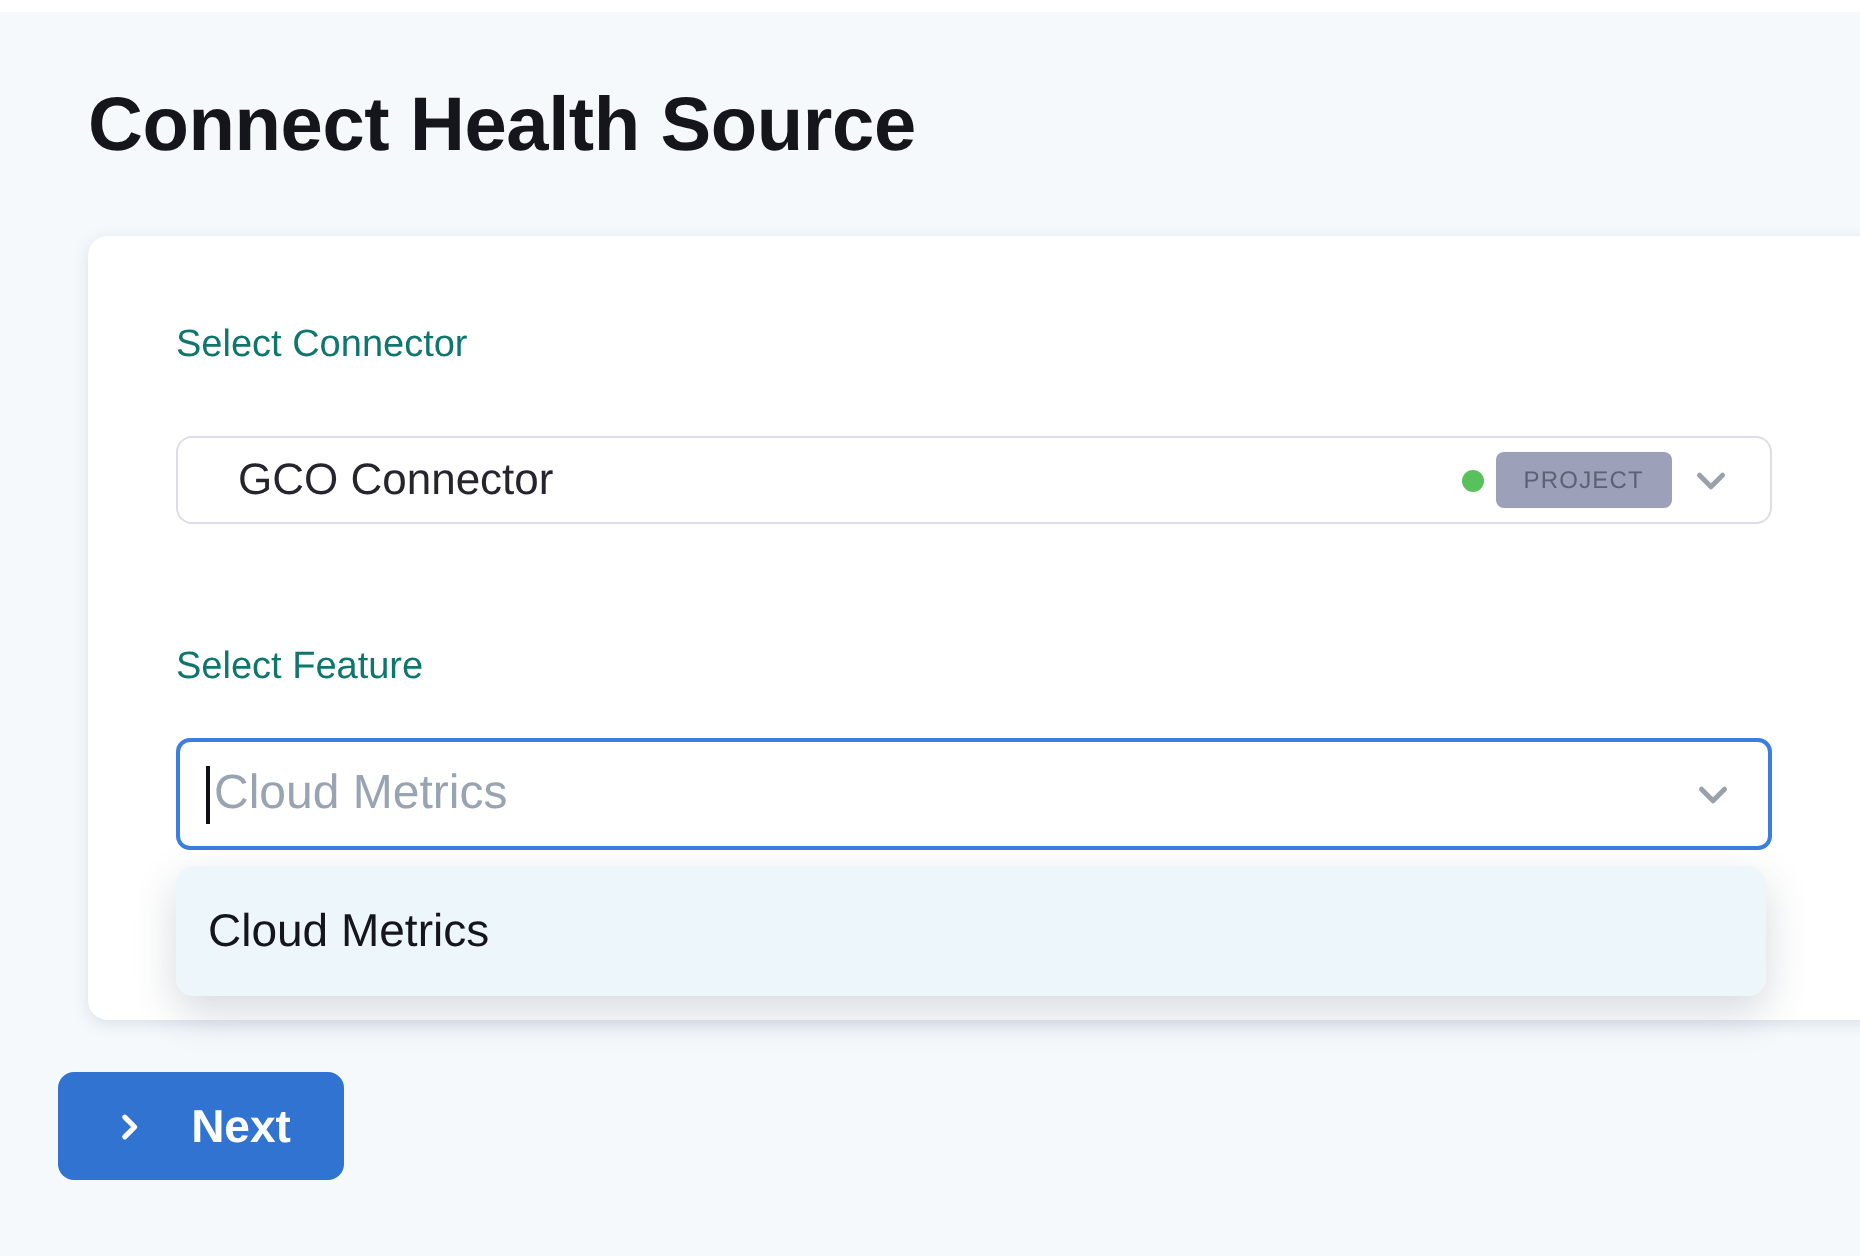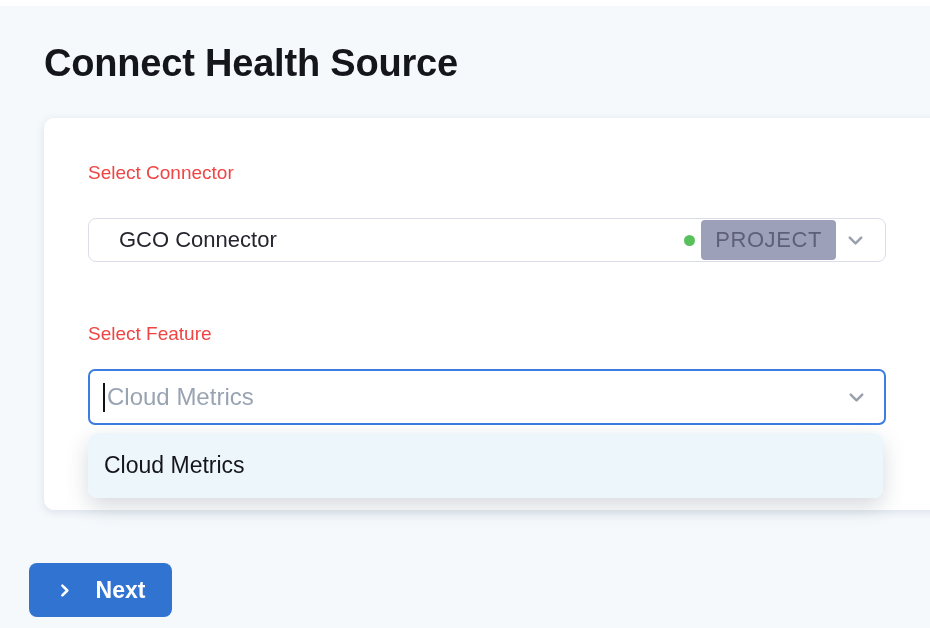--- a/index.html
+++ b/index.html
@@ -21,21 +21,21 @@
   }
   .card {
     position: absolute; left: 44px; top: 118px;
     width: 916px; height: 392px;
     background: #ffffff;
     border-radius: 10px;
     box-shadow: 0 2px 8px rgba(60, 80, 110, 0.14);
   }
   .field-label {
     position: absolute; left: 44px;
-    font-size: 19px; font-weight: 500; color: #ef4444;
+    font-size: 19px; font-weight: 500; color: #0f766e;
   }
   .label-connector { top: 44px; }
   .label-feature { top: 205px; }
   .select-box {
     position: absolute; left: 44px; width: 798px;
     background: #fff;
     display: flex; align-items: center;
     cursor: pointer;
   }
   .connector-select {
@@ -52,21 +52,21 @@
     display: flex; align-items: center;
   }
   .status-dot {
     width: 11px; height: 11px; border-radius: 50%;
     background: #58c15b;
     margin-right: 6px;
   }
   .scope-badge {
     background: #9da0b9;
     color: #5e6076;
-    font-size: 22px;
+    font-size: 12px;
     letter-spacing: 0.6px;
     border-radius: 4px;
     padding: 7px 14px;
     margin-right: 8px;
   }
   .chev { display: flex; align-items: center; }
   .feature-select {
     top: 251px; height: 56px;
     border: 2px solid #3b7de0;
     border-radius: 7px;
@@ -93,21 +93,21 @@
   }
   .option-item {
     height: 65px;
     display: flex; align-items: center;
     padding-left: 16px;
     font-size: 23px; color: #15151d;
     cursor: pointer;
   }
   .option-item.highlighted { background: #edf6fb; }
   .next-button {
-    position: absolute; left: 29px; top: 563px;
+    position: absolute; left: 29px; top: 536px;
     width: 143px; height: 54px;
     background: #3173d1;
     border: none; border-radius: 8px;
     display: flex; align-items: center; justify-content: center;
     gap: 23px;
     color: #ffffff;
     cursor: pointer;
     z-index: 2;
   }
   .next-label {

